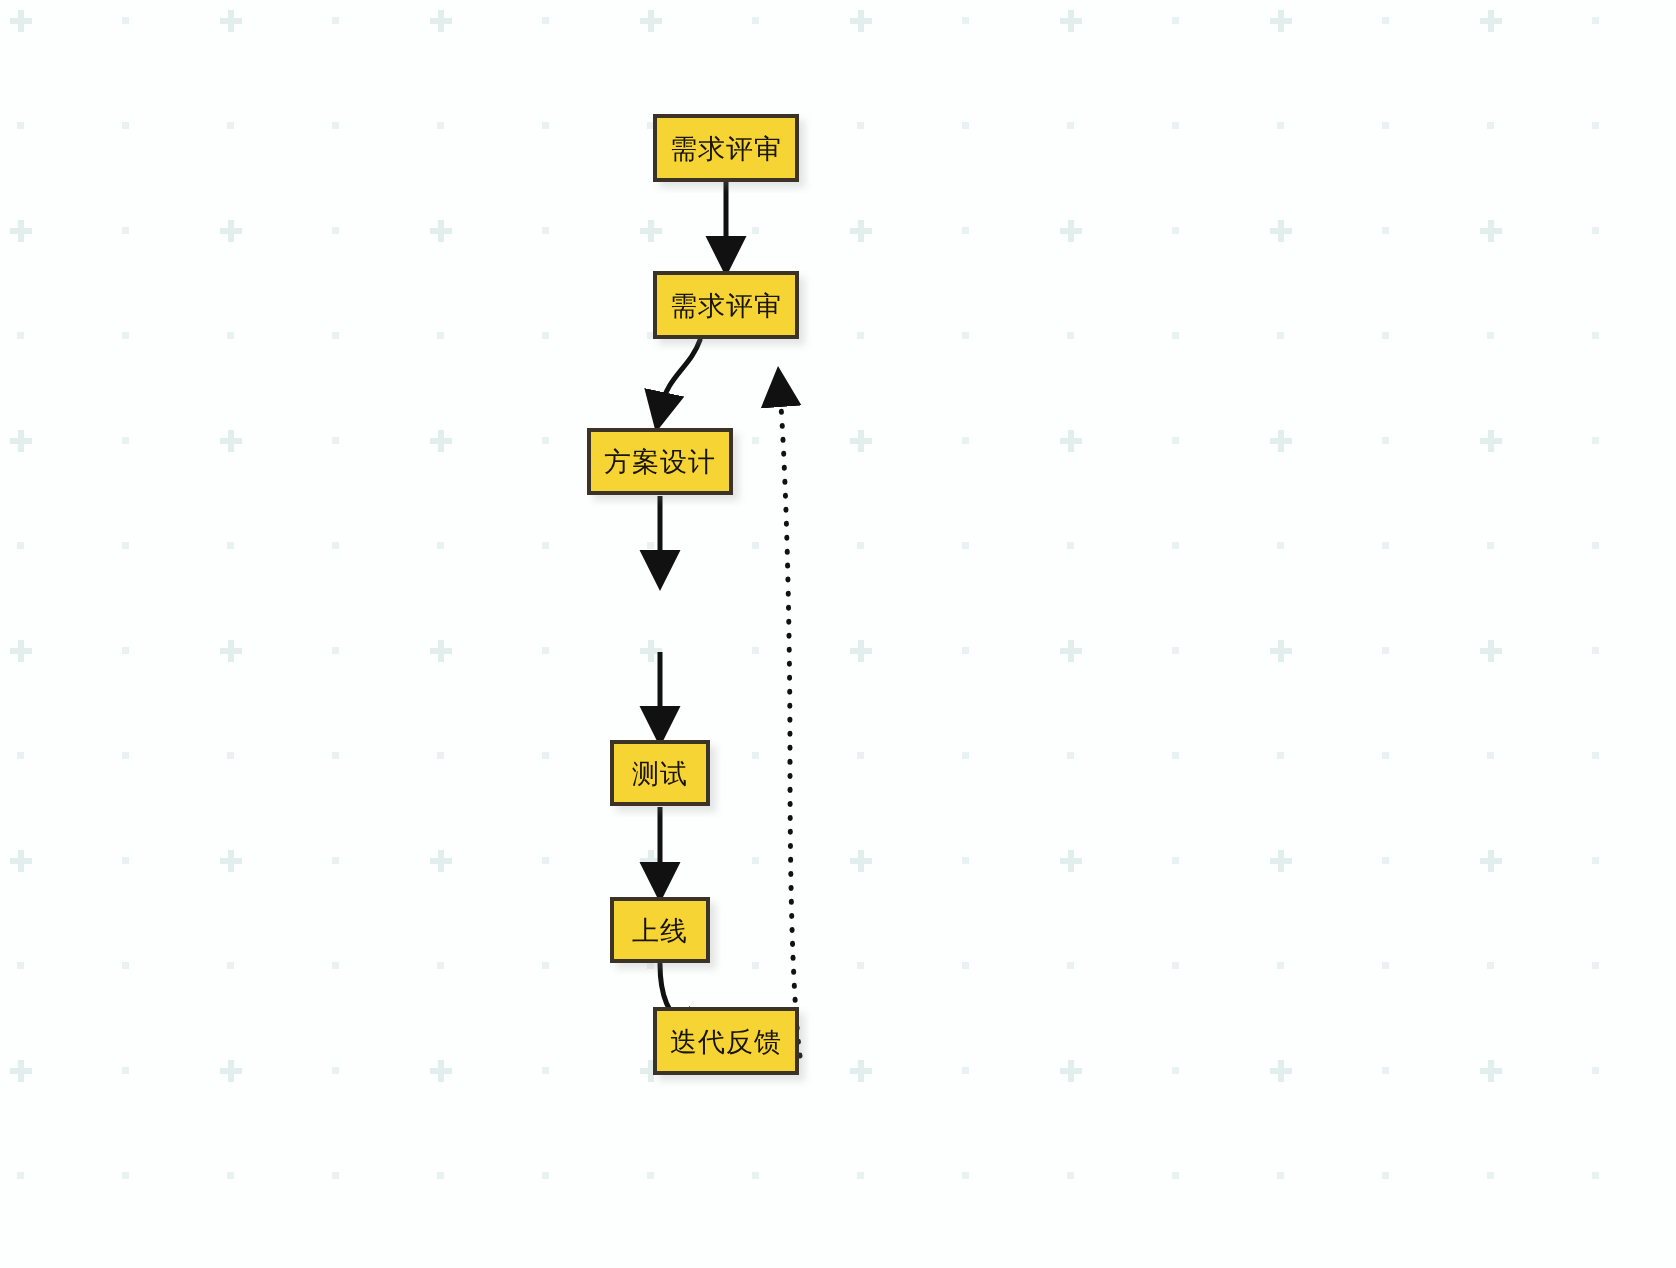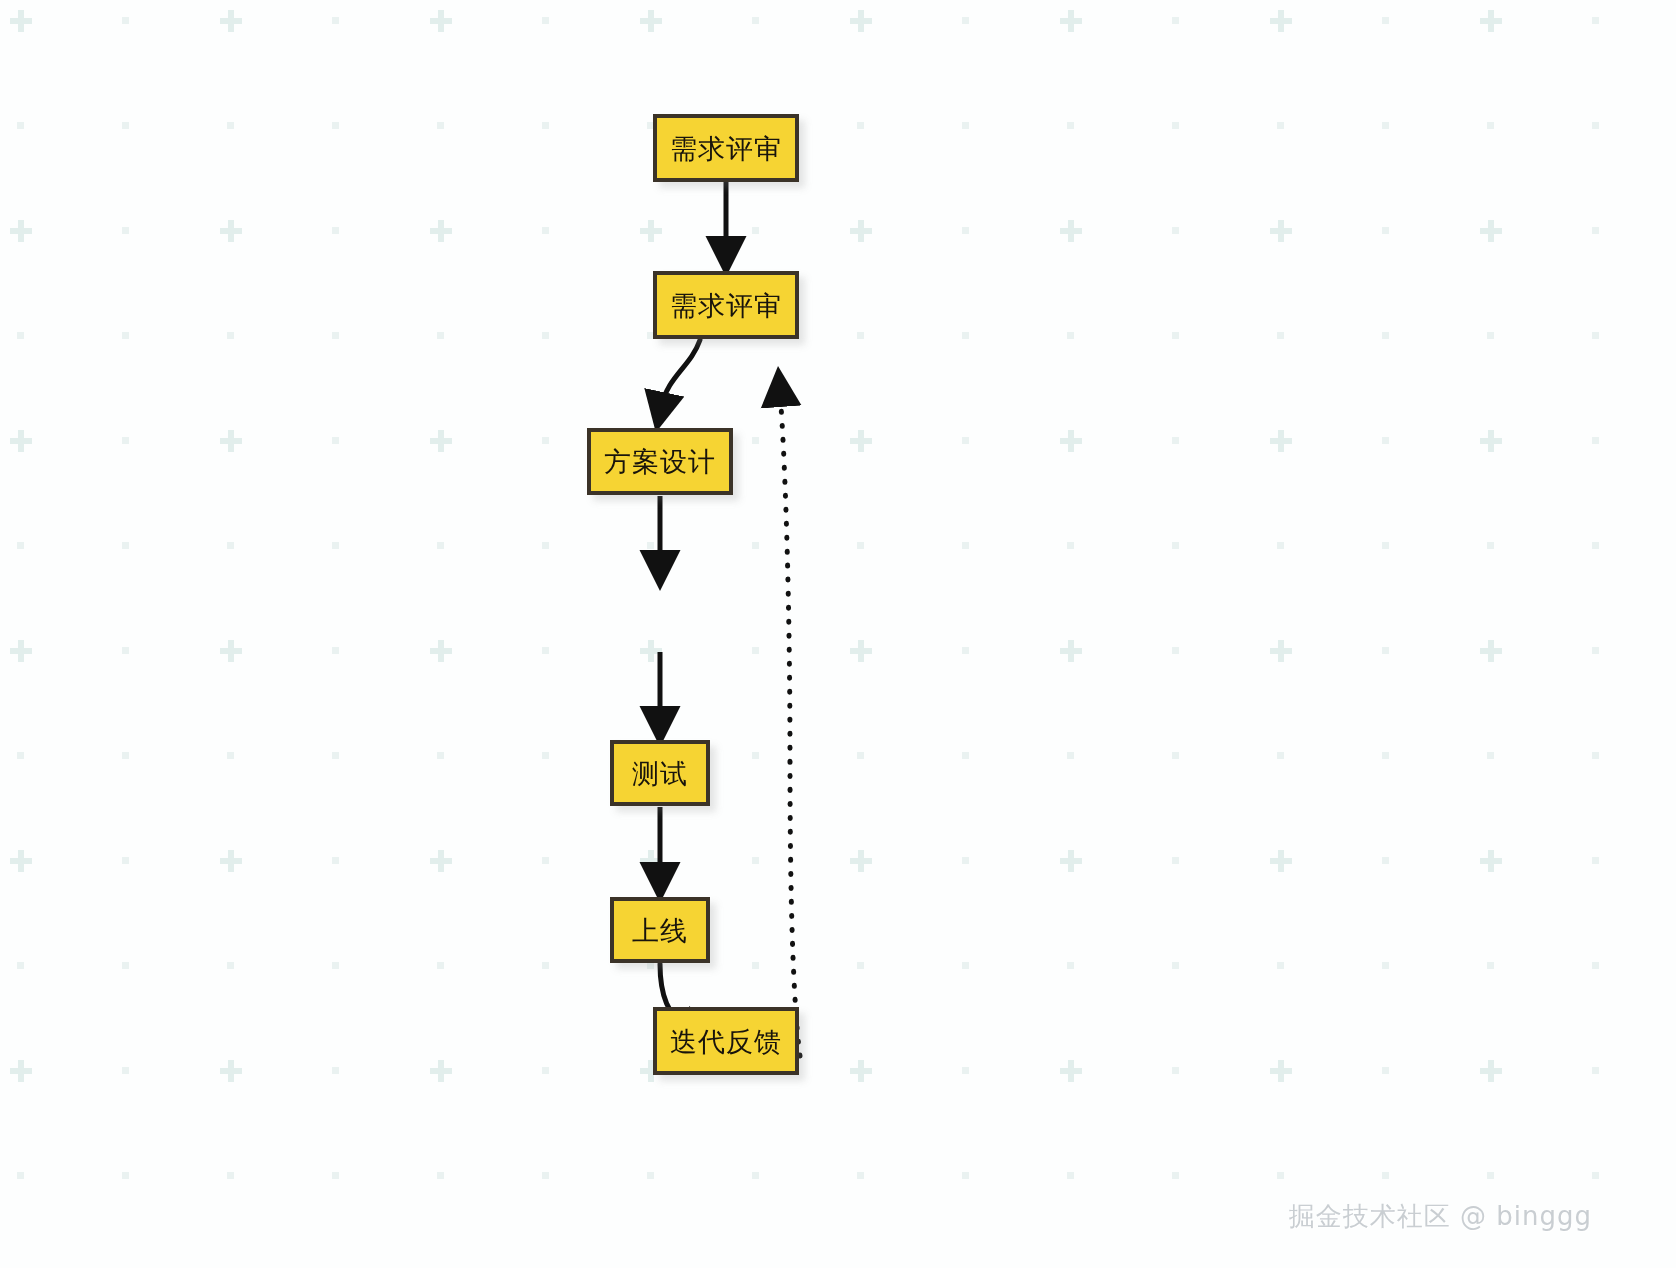--- a/index.html
+++ b/index.html
@@ -323,15 +323,14 @@
   </div>
 
   <div class="node" style="left:610px; top:897px; width:100px; height:66px;">
     <span>上线</span>
   </div>
 
   <div class="node" style="left:653px; top:1007px; width:146px; height:68px;">
     <span>迭代反馈</span>
   </div>
 
-  <div id="watermark">掘金技术社区 @ binggg</div>
 
 </div>
 
 </body></html>

